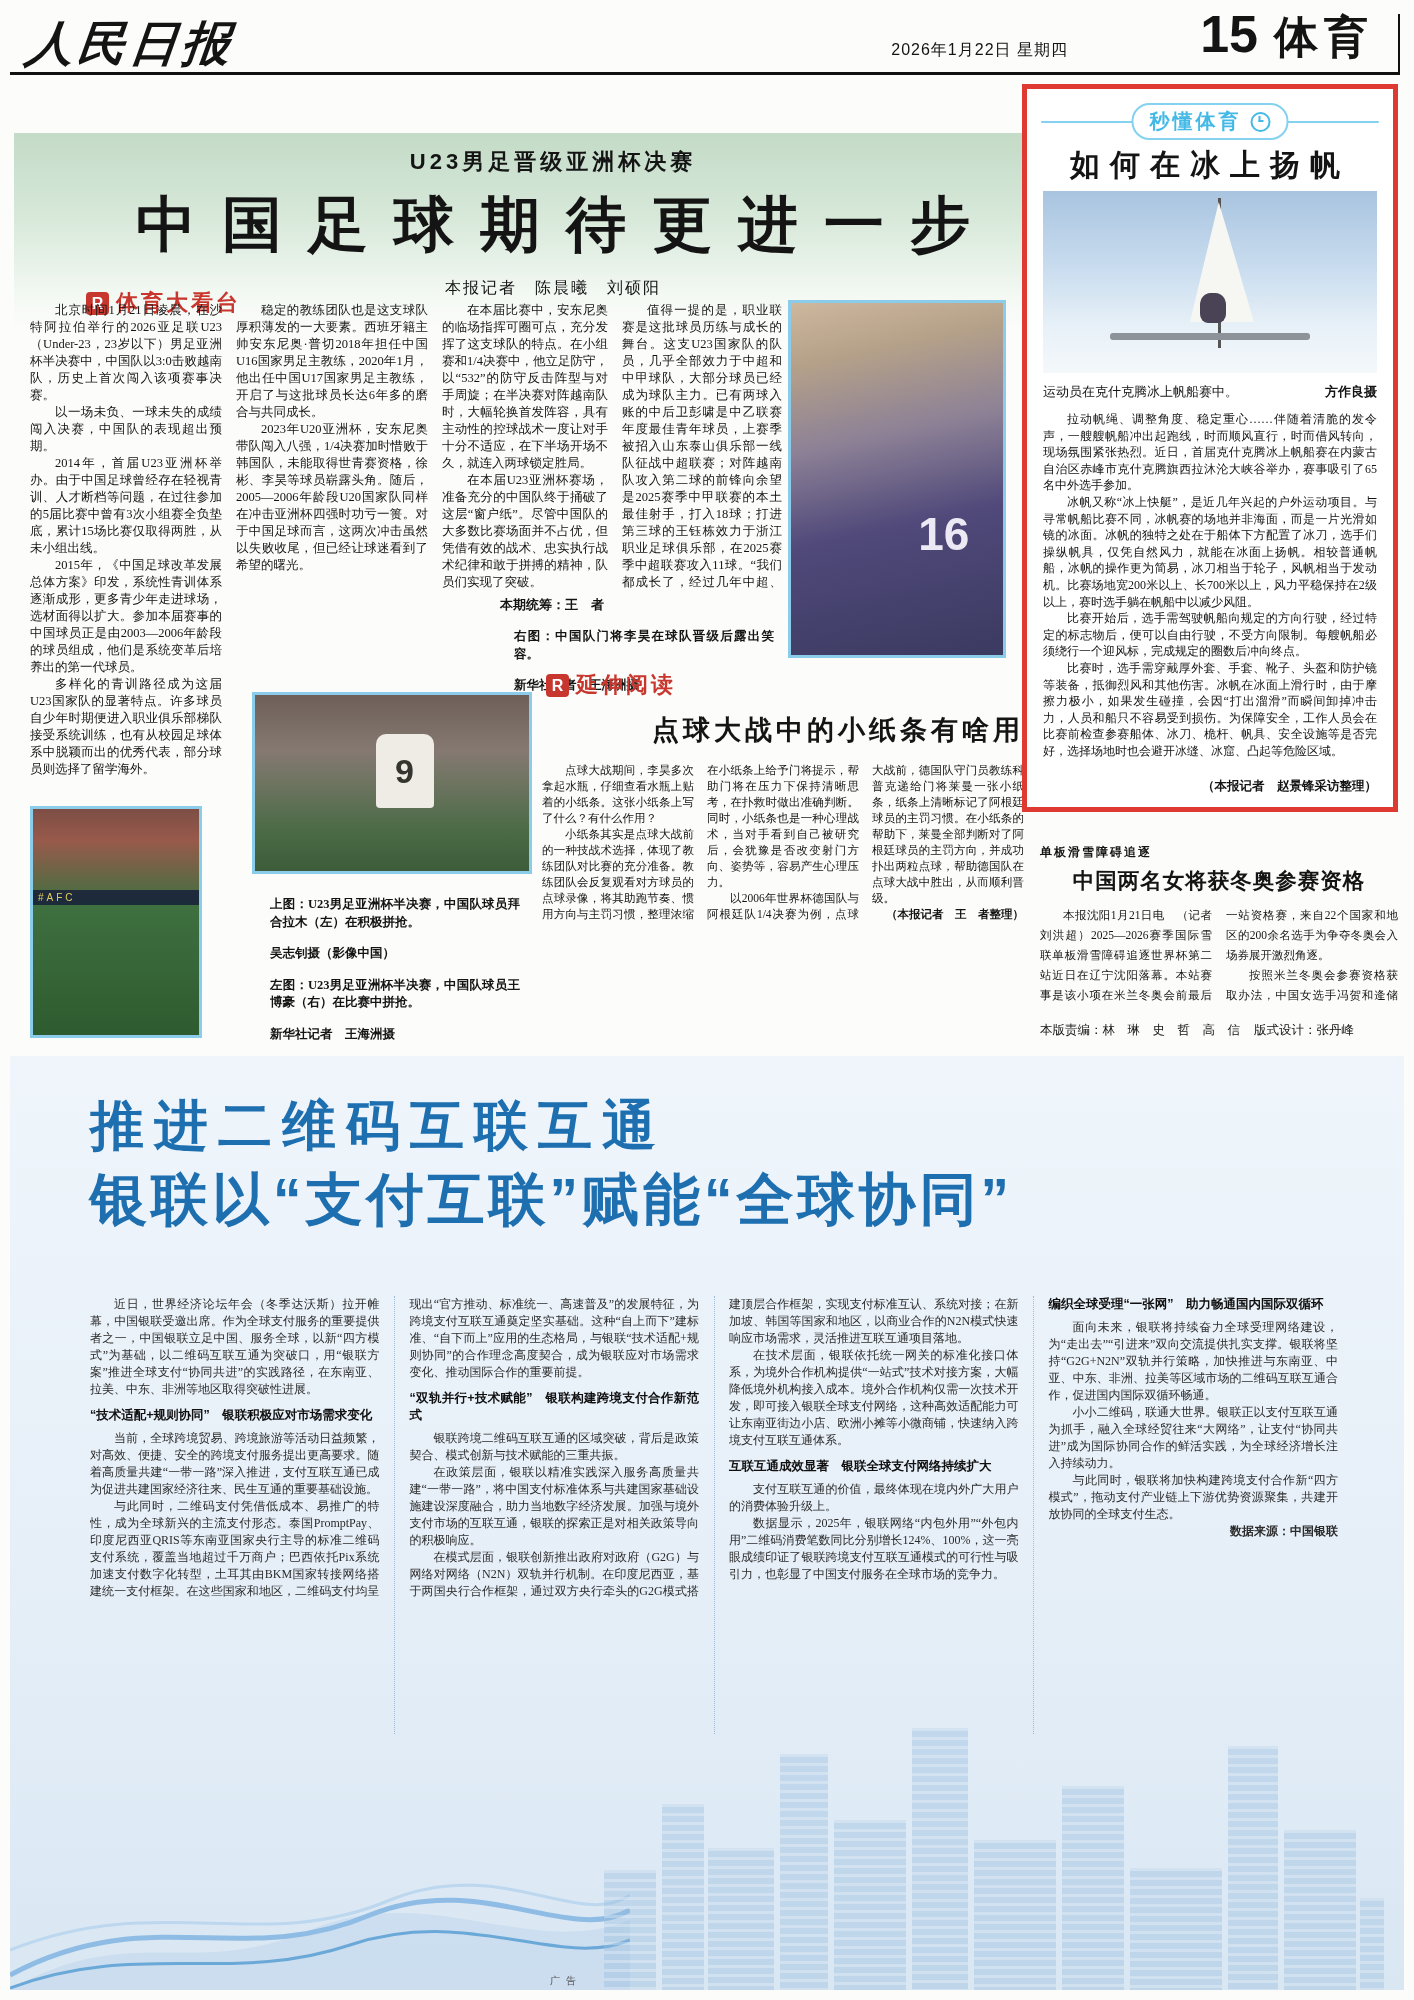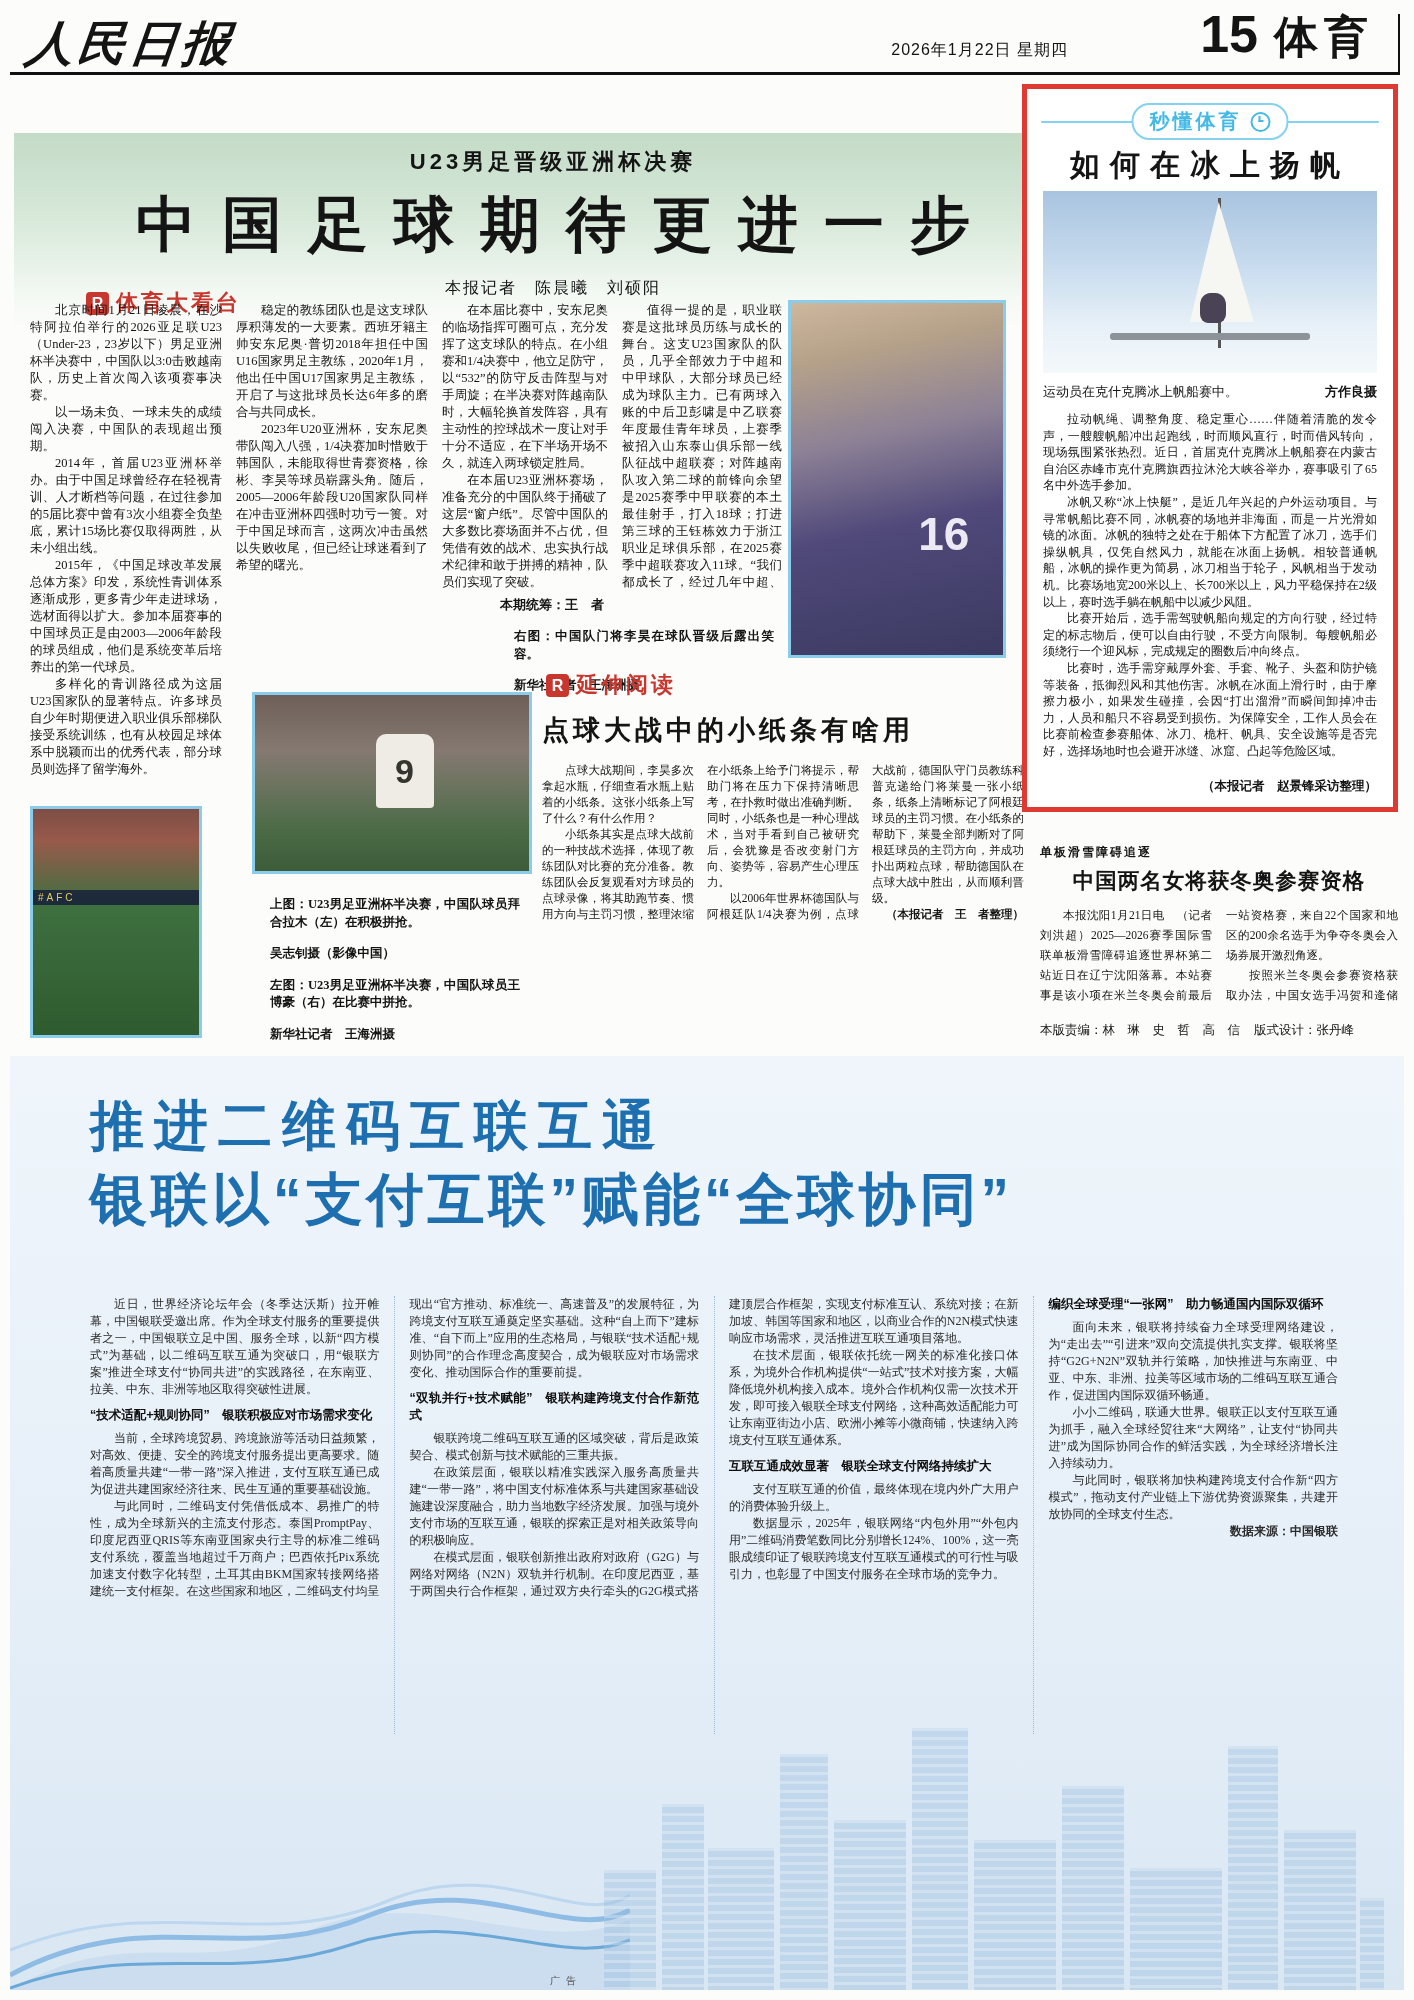--- a/index.html
+++ b/index.html
@@ -65,21 +65,21 @@
 
   .capblock { position:absolute; font-size:12.5px; line-height:17.5px; }
   .capblock p { margin:14px; text-align:justify;font-weight:bold; }
   .cap-credit { text-align:right; margin:0 0 8px; }
   #cap-right { left:500px; top:614px; width:288px; }
   #cap-stack { left:256px; top:882px; width:278px; }
 
   
   #extended { position:absolute; left:542px; top:670px; width:482px; height:372px; }
   #badge-ext { position:relative; left:4px; top:0; }
-  #extended .title { text-align:left; margin-top:12px; font-size:27px; font-weight:900;
+  #extended .title { text-align:right; margin-top:12px; font-size:27px; font-weight:900;
     letter-spacing:4px; font-family:"Liberation Sans",sans-serif; }
   #extended .flow { margin-top:14px; height:262px; columns:3; column-gap:13px;
     font-size:11.5px; line-height:16px; text-align:justify; overflow:hidden; }
 
   
   #icebox { position:absolute; left:1022px; top:84px; width:376px; height:728px;
     border:5px solid #df3a32; background:#fff; box-sizing:border-box; }
   .sd-line { position:absolute; left:14px; right:14px; top:32px; border-top:2px solid #84d1f0; border-radius:2px; }
   .sd-badge { position:absolute; top:14px; left:50%; transform:translateX(-50%);
     display:flex; align-items:center; gap:9px; background:#fff; border:2px solid #84d1f0;

